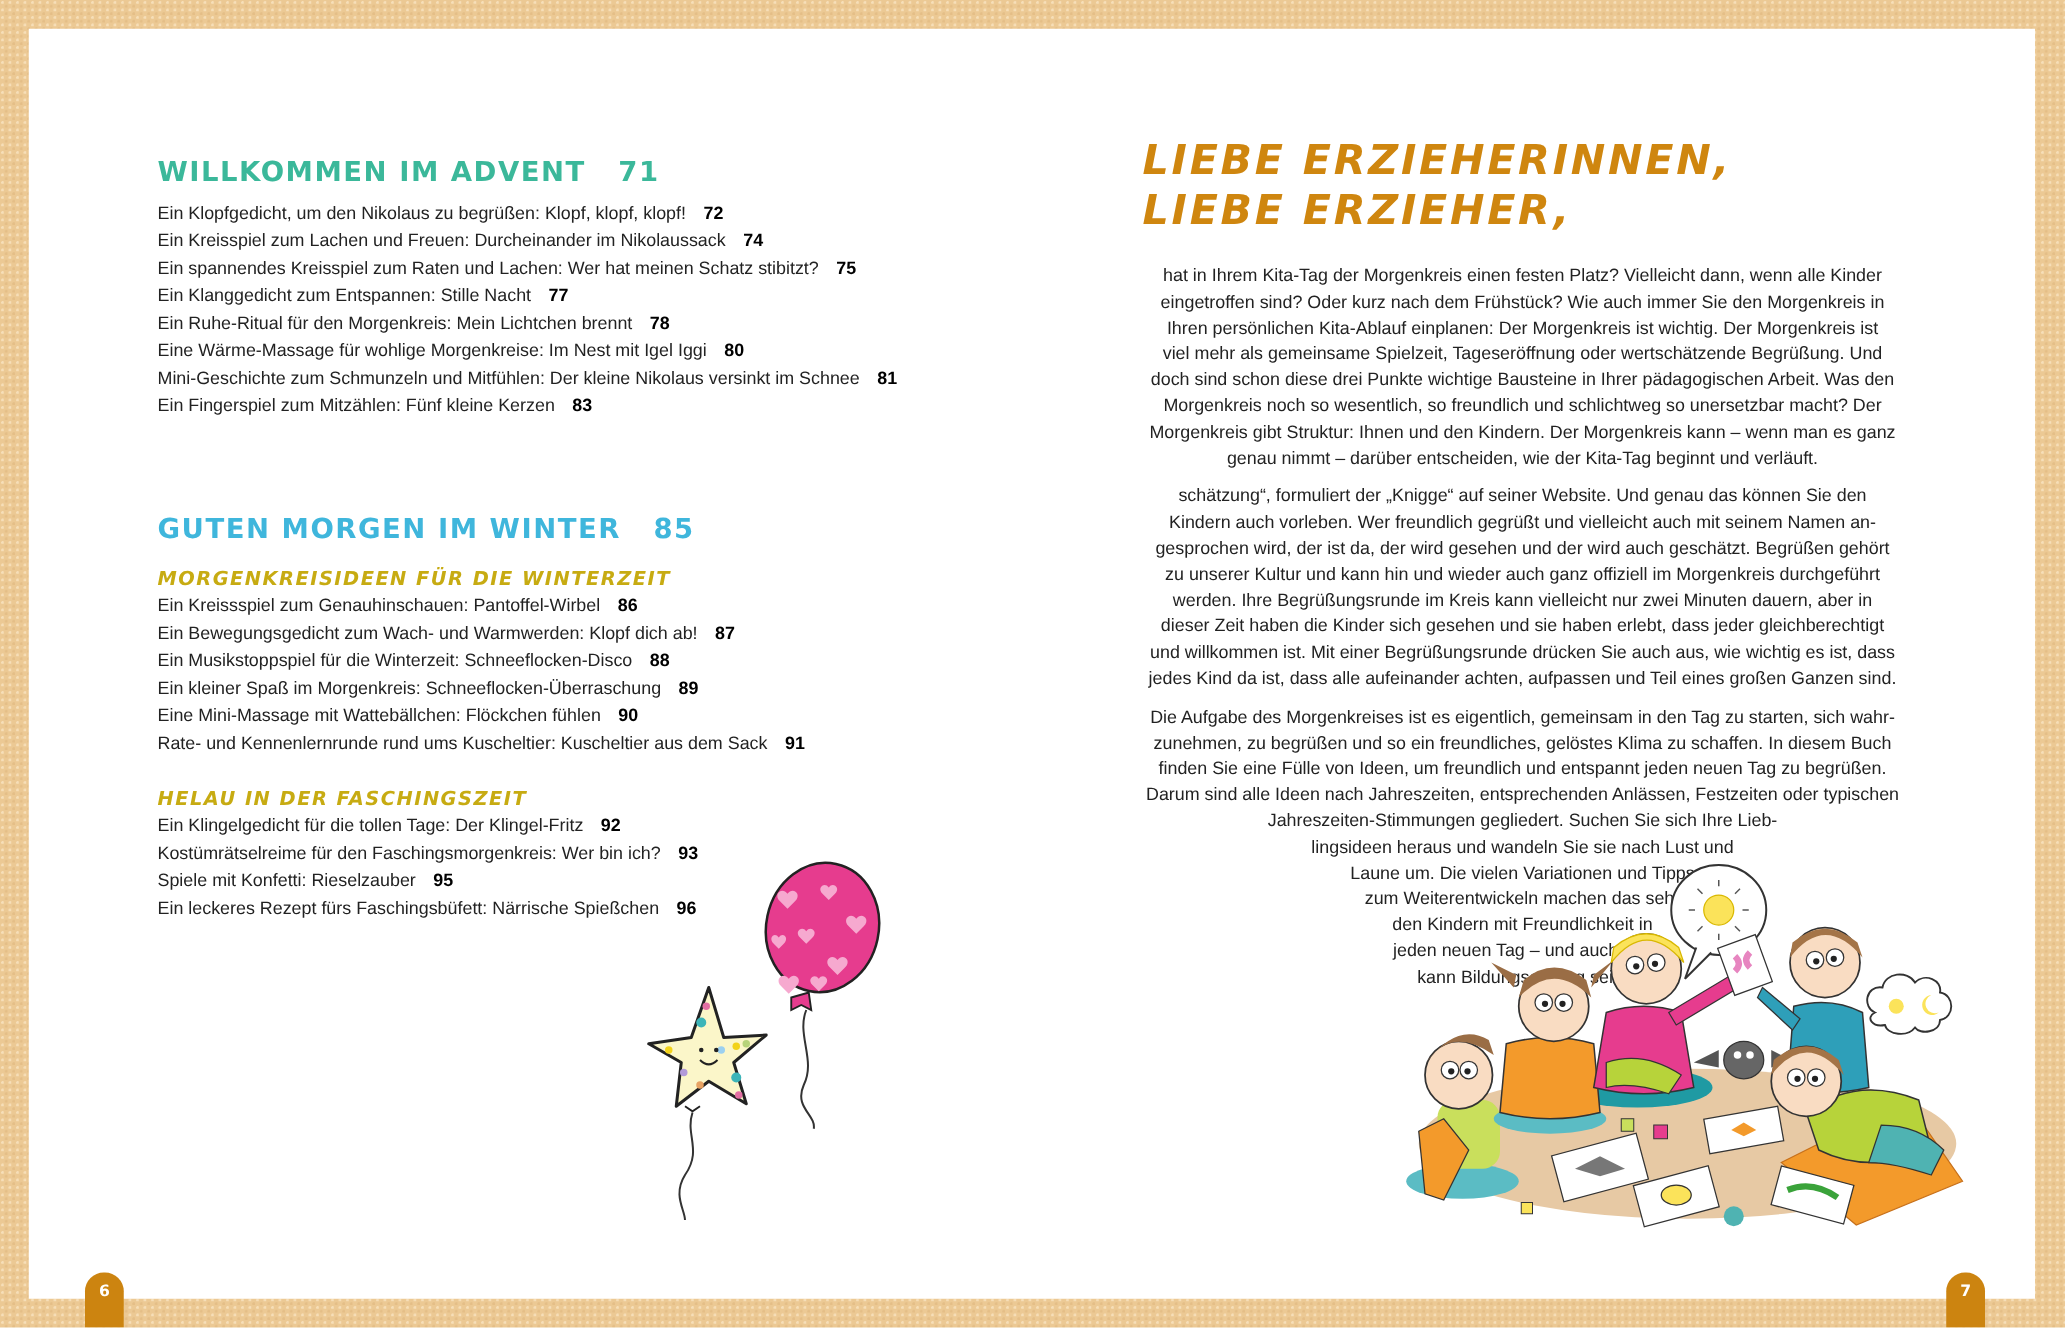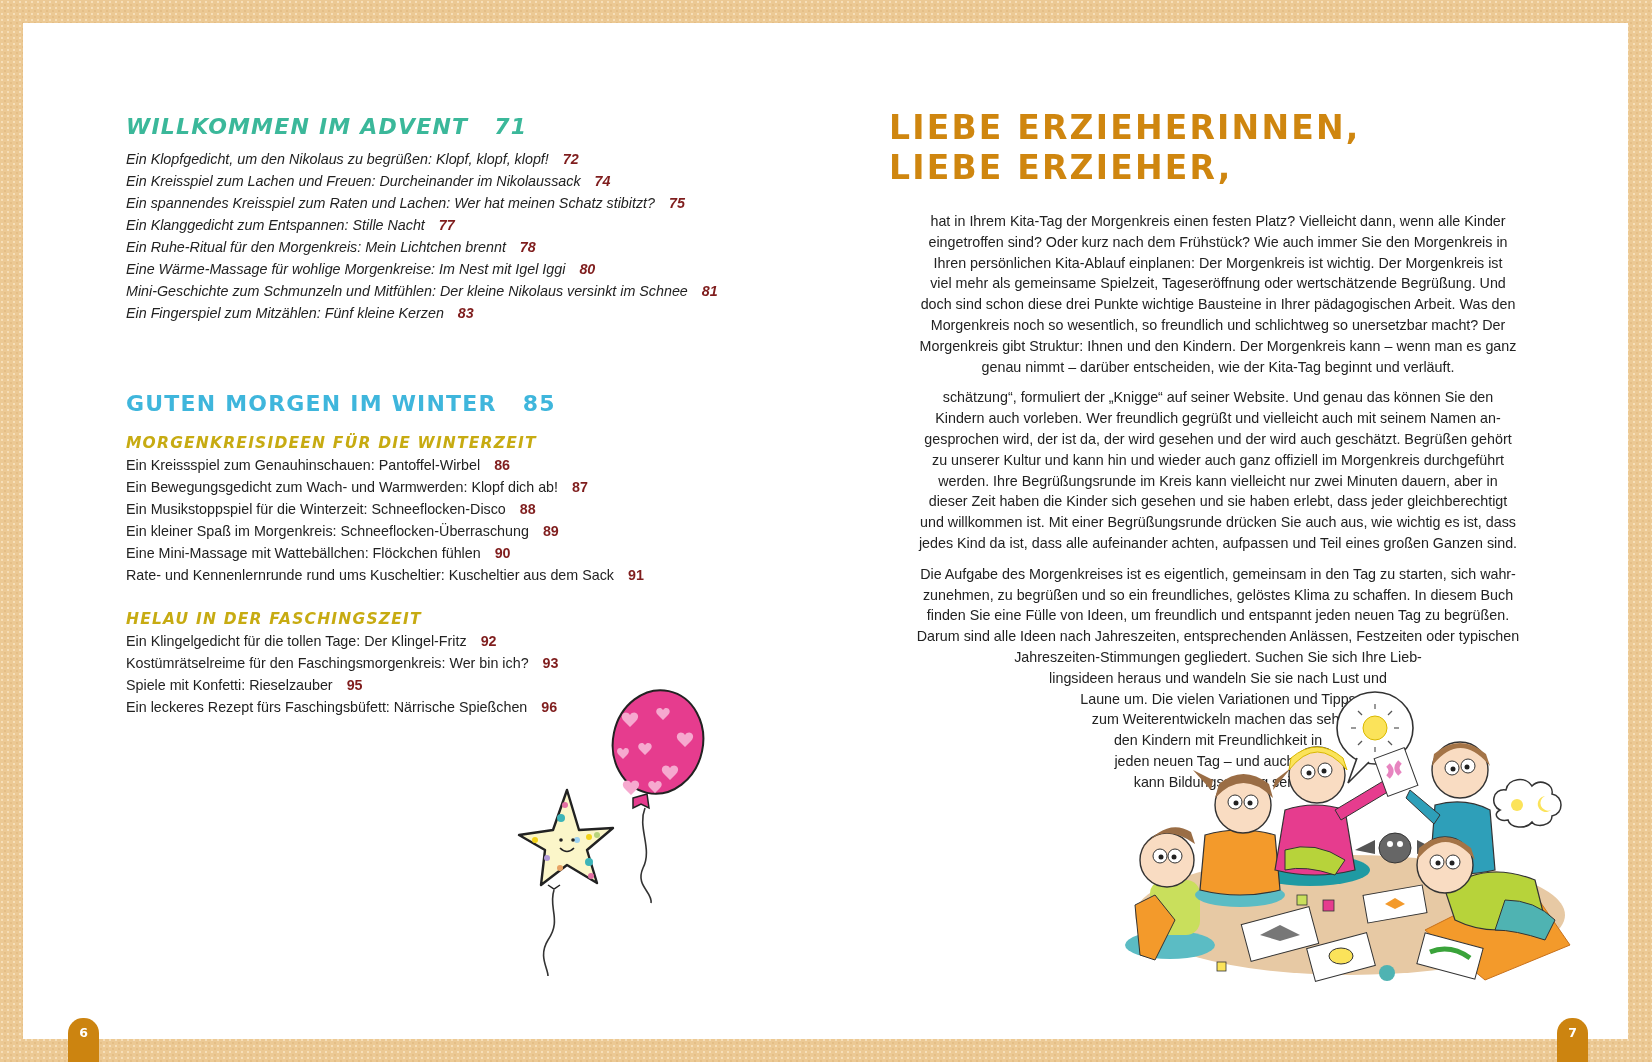--- a/index.html
+++ b/index.html
@@ -28,27 +28,27 @@
   .sub-heading {
     font-family:"DejaVu Sans", sans-serif; font-weight:bold; font-style:italic;
     font-size:15.5px; letter-spacing:1.2px; text-transform:uppercase;
     height:22px; line-height:22px; white-space:nowrap;
   }
   .toc-entry {
     font-family:"Liberation Sans", sans-serif; font-size:14.3px;
     height:22px; line-height:22px; white-space:nowrap; color:#222;
     cursor:pointer;
   }
-  .toc-entry .pg { font-weight:bold; margin-left:14px; color:#7f1d1d; }
+  .toc-entry .pg { font-weight:bold; margin-left:14px; color:#000000; }
   
   .letter-heading {
-    position:absolute; left:889px; top:108px;
+    position:absolute; left:914px; top:108px;
     font-family:"DejaVu Sans", sans-serif; font-weight:bold;
     font-size:33px; letter-spacing:2.2px; line-height:40px;
-    text-transform:uppercase; color:#cf860f;
+    text-transform:uppercase; color:#cf860f;font-style:italic;
   }
   .letter-body {
     position:absolute; left:913px; top:211px; width:610px;
     font-family:"Liberation Sans", sans-serif; font-size:14.3px;
     line-height:20.8px; color:#222;text-align:center;
   }
   .letter-body p { margin:0 0 10px 0; }
   .letter-body .line { display:block; white-space:nowrap; }
   .page-tab {
     position:absolute; width:31px; height:44px; top:1018px;
@@ -56,36 +56,36 @@
     font-family:"DejaVu Sans", sans-serif; font-weight:bold; font-size:12.5px;
     text-align:center; line-height:30px;
   }
   svg { position:absolute; overflow:visible; }
 </style>
 </head>
 <body>
 
 <div class="spread"></div>
 
-<div class="toc-section" style="top:113px;font-style:italic;">
+<div class="toc-section" style="top:125px;">
   <div class="chapter-heading" style="color:#3bb89a;">
     <span>Willkommen im Advent</span><span class="chap-page">71</span>
   </div>
   <div style="height:7px"></div>
   <div class="toc-entry"><span>Ein Klopfgedicht, um den Nikolaus zu begrüßen: Klopf, klopf, klopf!</span><span class="pg">72</span></div>
   <div class="toc-entry"><span>Ein Kreisspiel zum Lachen und Freuen: Durcheinander im Nikolaussack</span><span class="pg">74</span></div>
   <div class="toc-entry"><span>Ein spannendes Kreisspiel zum Raten und Lachen: Wer hat meinen Schatz stibitzt?</span><span class="pg">75</span></div>
   <div class="toc-entry"><span>Ein Klanggedicht zum Entspannen: Stille Nacht</span><span class="pg">77</span></div>
   <div class="toc-entry"><span>Ein Ruhe-Ritual für den Morgenkreis: Mein Lichtchen brennt</span><span class="pg">78</span></div>
   <div class="toc-entry"><span>Eine Wärme-Massage für wohlige Morgenkreise: Im Nest mit Igel Iggi</span><span class="pg">80</span></div>
   <div class="toc-entry"><span>Mini-Geschichte zum Schmunzeln und Mitfühlen: Der kleine Nikolaus versinkt im Schnee</span><span class="pg">81</span></div>
   <div class="toc-entry"><span>Ein Fingerspiel zum Mitzählen: Fünf kleine Kerzen</span><span class="pg">83</span></div>
 </div>
 
-<div class="toc-section" style="top:390px;">
+<div class="toc-section" style="top:410px;">
   <div class="chapter-heading" style="color:#3fb6dc;">
     <span>Guten Morgen im Winter</span><span class="chap-page">85</span>
   </div>
   <div style="height:14px"></div>
   <div class="sub-heading" style="color:#c7ab12;">Morgenkreisideen für die Winterzeit</div>
   <div class="toc-entry"><span>Ein Kreissspiel zum Genauhinschauen: Pantoffel-Wirbel</span><span class="pg">86</span></div>
   <div class="toc-entry"><span>Ein Bewegungsgedicht zum Wach- und Warmwerden: Klopf dich ab!</span><span class="pg">87</span></div>
   <div class="toc-entry"><span>Ein Musikstoppspiel für die Winterzeit: Schneeflocken-Disco</span><span class="pg">88</span></div>
   <div class="toc-entry"><span>Ein kleiner Spaß im Morgenkreis: Schneeflocken-Überraschung</span><span class="pg">89</span></div>
   <div class="toc-entry"><span>Eine Mini-Massage mit Wattebällchen: Flöckchen fühlen</span><span class="pg">90</span></div>

